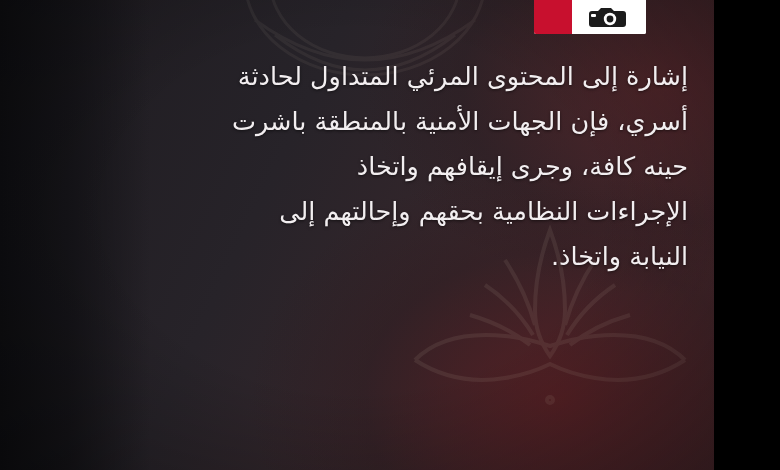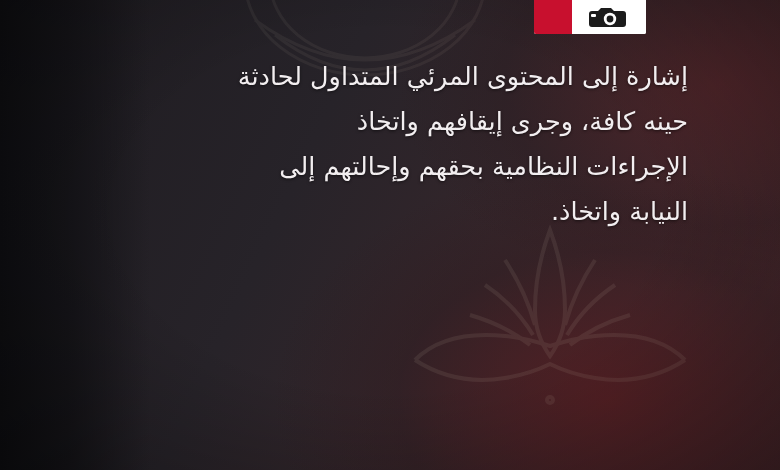--- a/index.html
+++ b/index.html
@@ -2,21 +2,21 @@
 <html lang="ar"><head>
 <meta charset="utf-8">
 <style>
   html, body {
     margin: 0;
     padding: 0;
     background: #000;
   }
   .canvas {
     position: relative;
-    width: 780px;
+    width: 714px;
     height: 470px;
     overflow: hidden;
     background: #262227;
     font-family: "DejaVu Sans", "Liberation Sans", sans-serif;
   }
 
   
   .bg-base {
     position: absolute;
     inset: 0;
@@ -160,20 +160,23 @@
         <rect x="5" y="10" width="5" height="3" rx="1" fill="#ffffff"></rect>
       </svg>
     </div>
   </div>
 
   <div class="statement">
     <p>
       <span class="line">إشارة إلى المحتوى المرئي المتداول لحادثة</span>
     </p>
     <p>
+      <span class="line">أسري، فإن الجهات الأمنية بالمنطقة باشرت</span>
+    </p>
+    <p>
       <span class="line">حينه كافة، وجرى إيقافهم واتخاذ</span>
     </p>
     <p>
       <span class="line">الإجراءات النظامية بحقهم وإحالتهم إلى</span>
     </p>
     <p>
       <span class="line">النيابة واتخاذ.</span>
     </p>
   </div>
 

